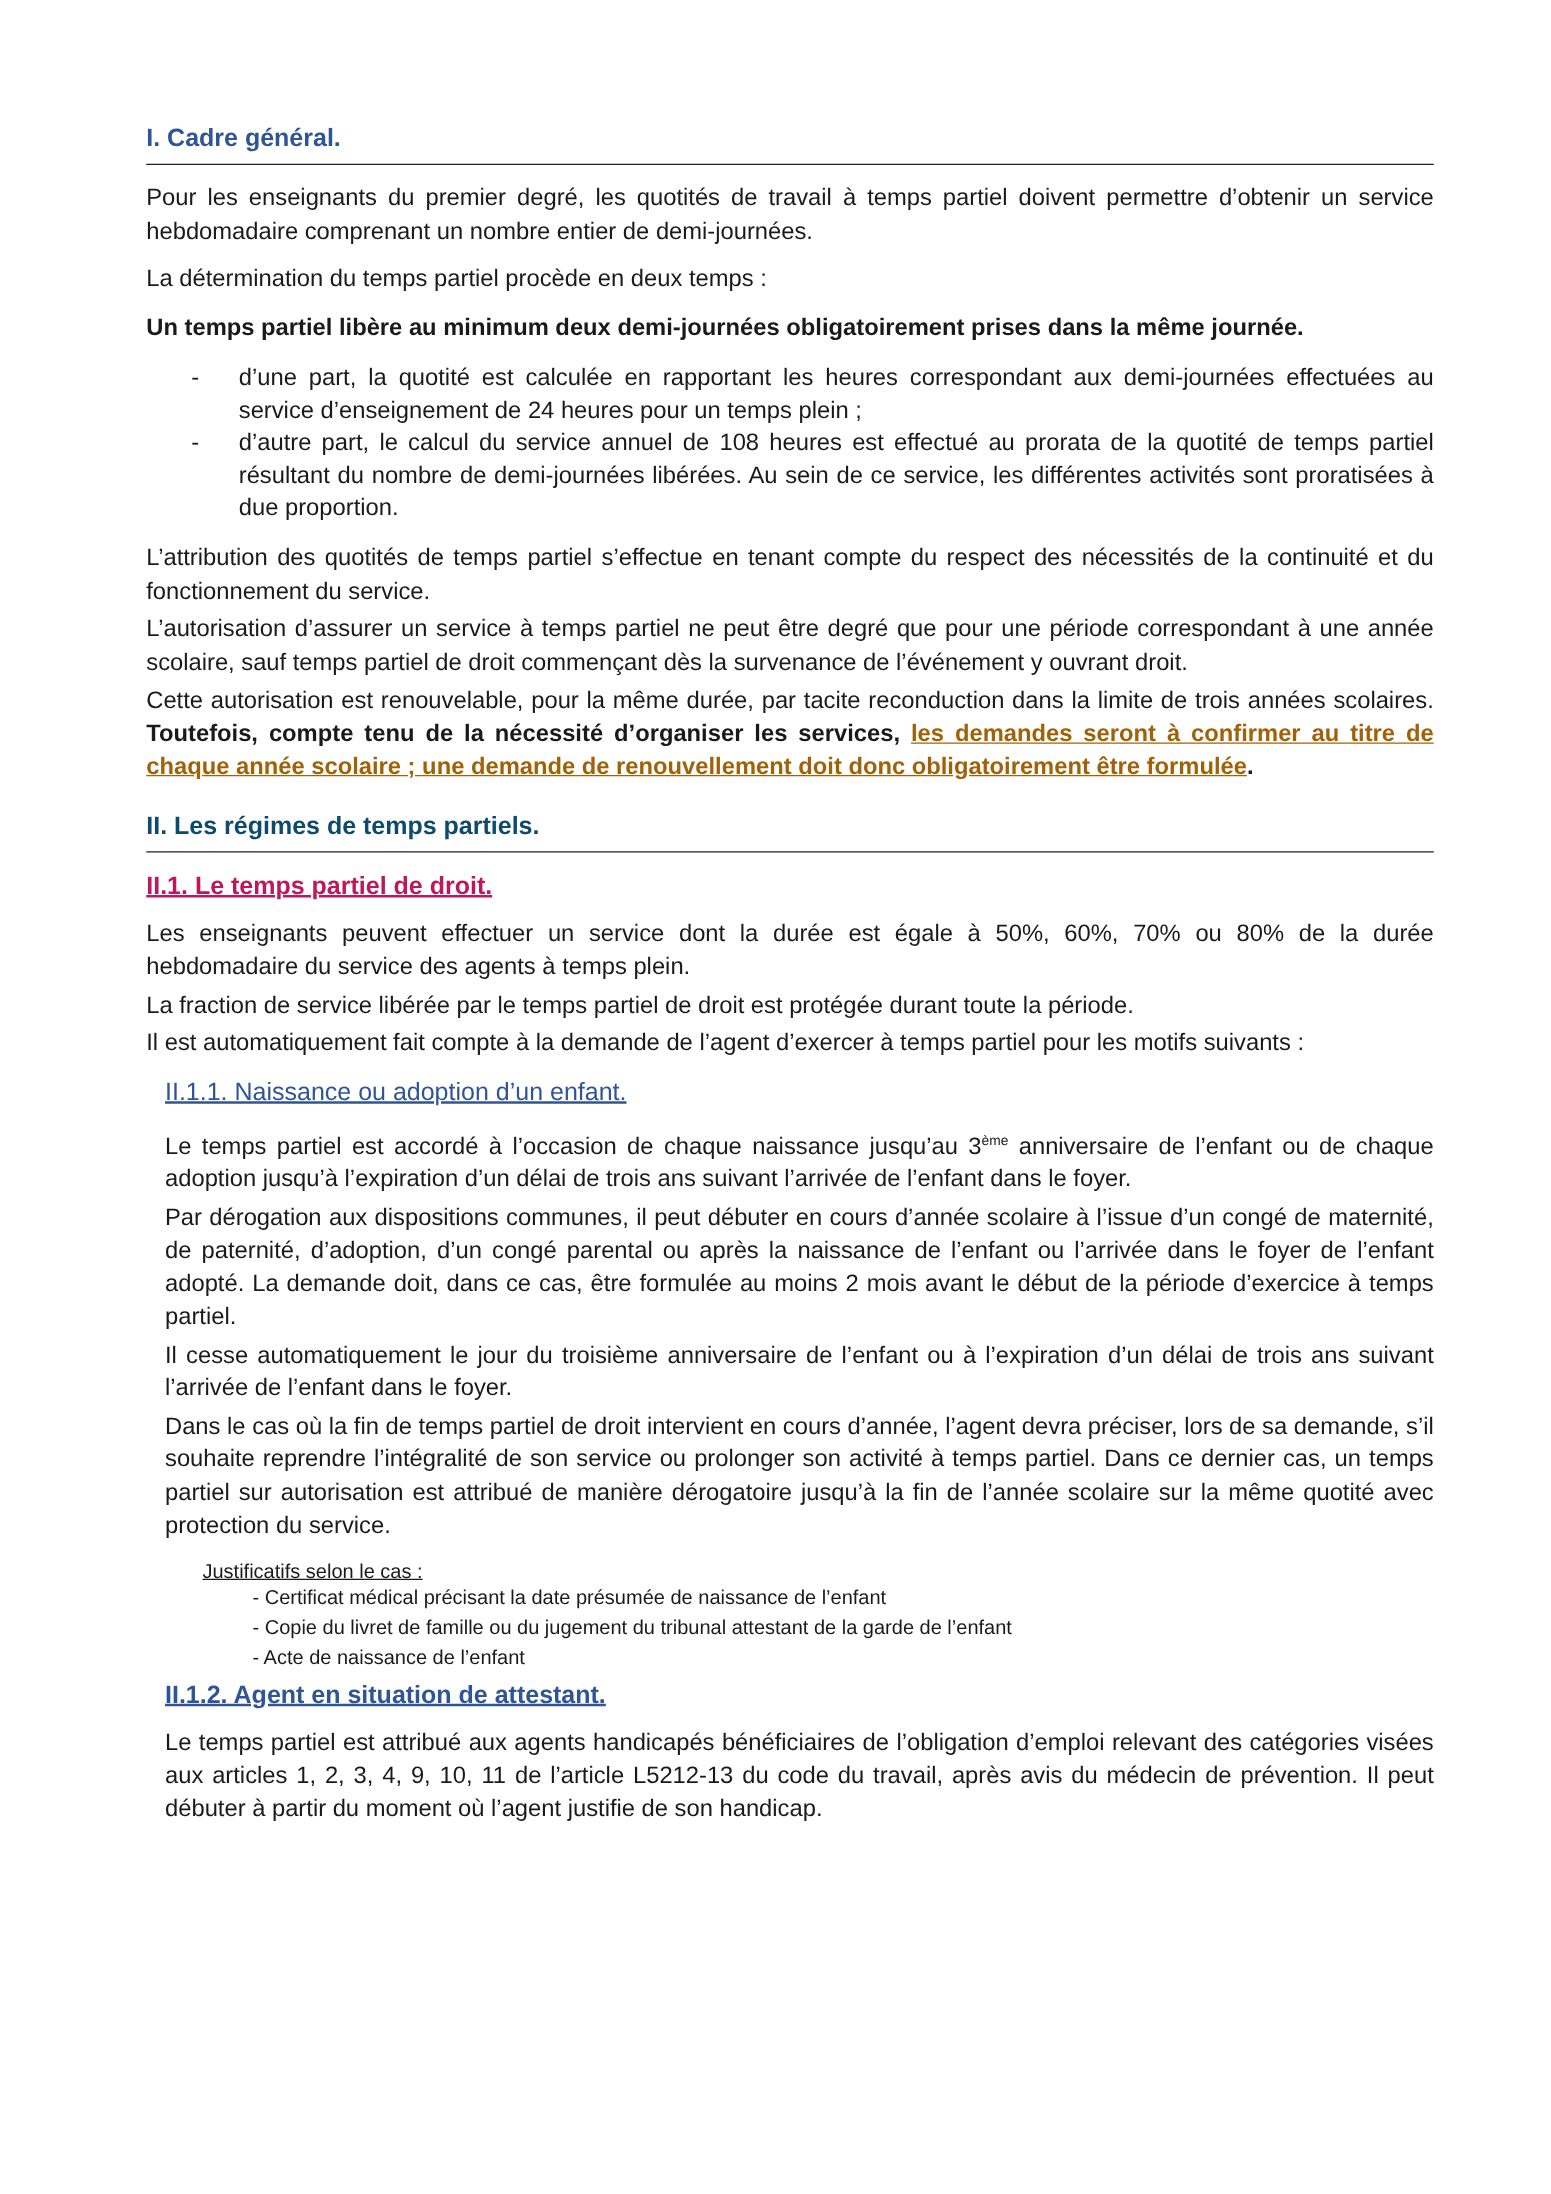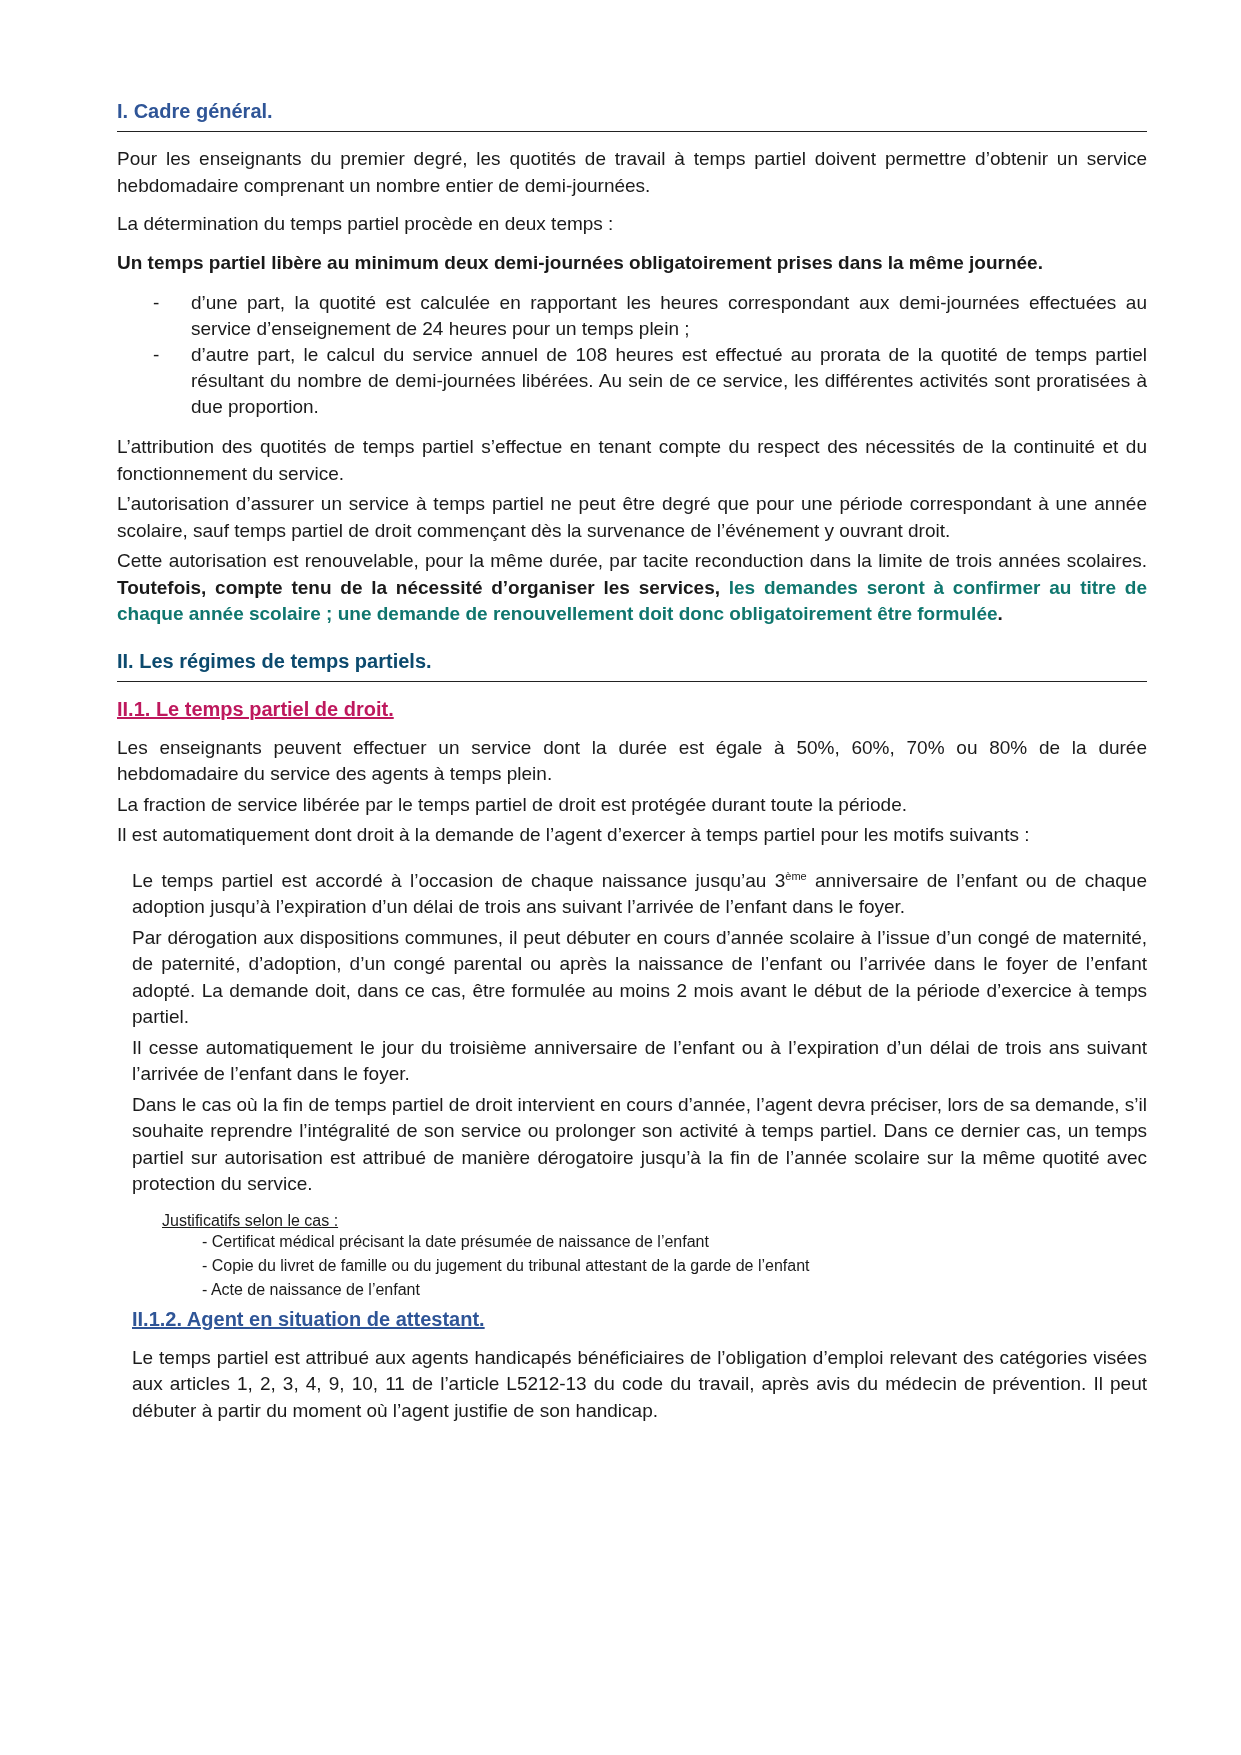--- a/index.html
+++ b/index.html
@@ -4,21 +4,21 @@
 <style>
   html, body { margin: 0; padding: 0; background: #ffffff; }
   body { width: 1241px; height: 1755px; position: relative; overflow: hidden;
     font-family: "Liberation Sans", sans-serif; color: #1a1a1a; }
   .page { position: absolute; left: 117px; top: 100px; width: 1030px; }
   .h1 { font-size: 20px; font-weight: bold; color: #0c4a6e; margin: 0; padding-bottom: 8px;
     border-bottom: 1.5px solid #222; }
   .h1.normal { font-weight: normal; color: #2f5597; }
   .p { font-size: 19px; line-height: 26.5px; margin: 0; text-align: justify; }
   .bold { font-weight: bold; }
-  .red { color: #0f766e; font-weight: bold; }
+  .red { color: #a16207; text-decoration: underline; font-weight: bold; }
   .bullets { list-style: none; margin: 14px 0 0 0; padding: 0; }
   .bullets li { position: relative; padding-left: 74px; font-size: 19px; line-height: 26px; text-align: justify; }
   .bullets li .dash { position: absolute; left: 36px; top: 0; }
   .h2 { font-size: 20px; font-weight: bold; color: #be185d; text-decoration: underline; margin: 0; }
   .h3 { font-size: 20px; font-weight: bold; color: #2f5597; text-decoration: underline; margin: 0; }
   .indent { padding-left: 15px; }
   .just-title { font-size: 16px; text-decoration: underline; margin: 0; padding-left: 30px; }
   .just-list { list-style: none; margin: 0; padding-left: 70px; font-size: 16px; line-height: 24px; }
   sup { font-size: 11px; }
 </style>
@@ -38,23 +38,24 @@
   <p class="p" style="margin-top:14px;">L’attribution des quotités de temps partiel s’effectue en tenant compte du respect des nécessités de la continuité et du fonctionnement du service.</p>
   <p class="p" style="margin-top:4px;">L’autorisation d’assurer un service à temps partiel ne peut être degré que pour une période correspondant à une année scolaire, sauf temps partiel de droit commençant dès la survenance de l’événement y ouvrant droit.</p>
   <p class="p" style="margin-top:4px;">
     <span>Cette autorisation est renouvelable, pour la même durée, par tacite reconduction dans la limite de trois années scolaires. </span><span class="bold">Toutefois, compte tenu de la nécessité d’organiser les services, </span><span class="red">les demandes seront à confirmer au titre de chaque année scolaire ; une demande de renouvellement doit donc obligatoirement être formulée</span><span class="bold">.</span>
   </p>
 
   <h1 class="h1" style="margin-top:22px;">II. Les régimes de temps partiels.</h1>
   <h2 class="h2" style="margin-top:16px;">II.1. Le temps partiel de droit.</h2>
   <p class="p" style="margin-top:14px;">Les enseignants peuvent effectuer un service dont la durée est égale à 50%, 60%, 70% ou 80% de la durée hebdomadaire du service des agents à temps plein.</p>
   <p class="p" style="margin-top:4px;">La fraction de service libérée par le temps partiel de droit est protégée durant toute la période.</p>
-  <p class="p" style="margin-top:4px;">Il est automatiquement dont droit à la demande de l’agent d’exercer à temps partiel pour les motifs suivants :</p>
+  <p class="p" style="margin-top:4px;">Il est automatiquement fait compte à la demande de l’agent d’exercer à temps partiel pour les motifs suivants :</p>
 
   <div class="indent">
+    <h3 class="h3" style="margin-top:14px;font-weight:normal;">II.1.1. Naissance ou adoption d’un enfant.</h3>
     <p class="p" style="margin-top:14px;">
       <span>Le temps partiel est accordé à l’occasion de chaque naissance jusqu’au 3</span><sup>ème</sup><span> anniversaire de l’enfant ou de chaque adoption jusqu’à l’expiration d’un délai de trois ans suivant l’arrivée de l’enfant dans le foyer.</span>
     </p>
     <p class="p" style="margin-top:4px;">Par dérogation aux dispositions communes, il peut débuter en cours d’année scolaire à l’issue d’un congé de maternité, de paternité, d’adoption, d’un congé parental ou après la naissance de l’enfant ou l’arrivée dans le foyer de l’enfant adopté. La demande doit, dans ce cas, être formulée au moins 2 mois avant le début de la période d’exercice à temps partiel.</p>
     <p class="p" style="margin-top:4px;">Il cesse automatiquement le jour du troisième anniversaire de l’enfant ou à l’expiration d’un délai de trois ans suivant l’arrivée de l’enfant dans le foyer.</p>
     <p class="p" style="margin-top:4px;">Dans le cas où la fin de temps partiel de droit intervient en cours d’année, l’agent devra préciser, lors de sa demande, s’il souhaite reprendre l’intégralité de son service ou prolonger son activité à temps partiel. Dans ce dernier cas, un temps partiel sur autorisation est attribué de manière dérogatoire jusqu’à la fin de l’année scolaire sur la même quotité avec protection du service.</p>
     <p class="just-title" style="margin-top:14px;">Justificatifs selon le cas :</p>
     <ul class="just-list">
       <li>- Certificat médical précisant la date présumée de naissance de l’enfant</li>
       <li>- Copie du livret de famille ou du jugement du tribunal attestant de la garde de l’enfant</li>

